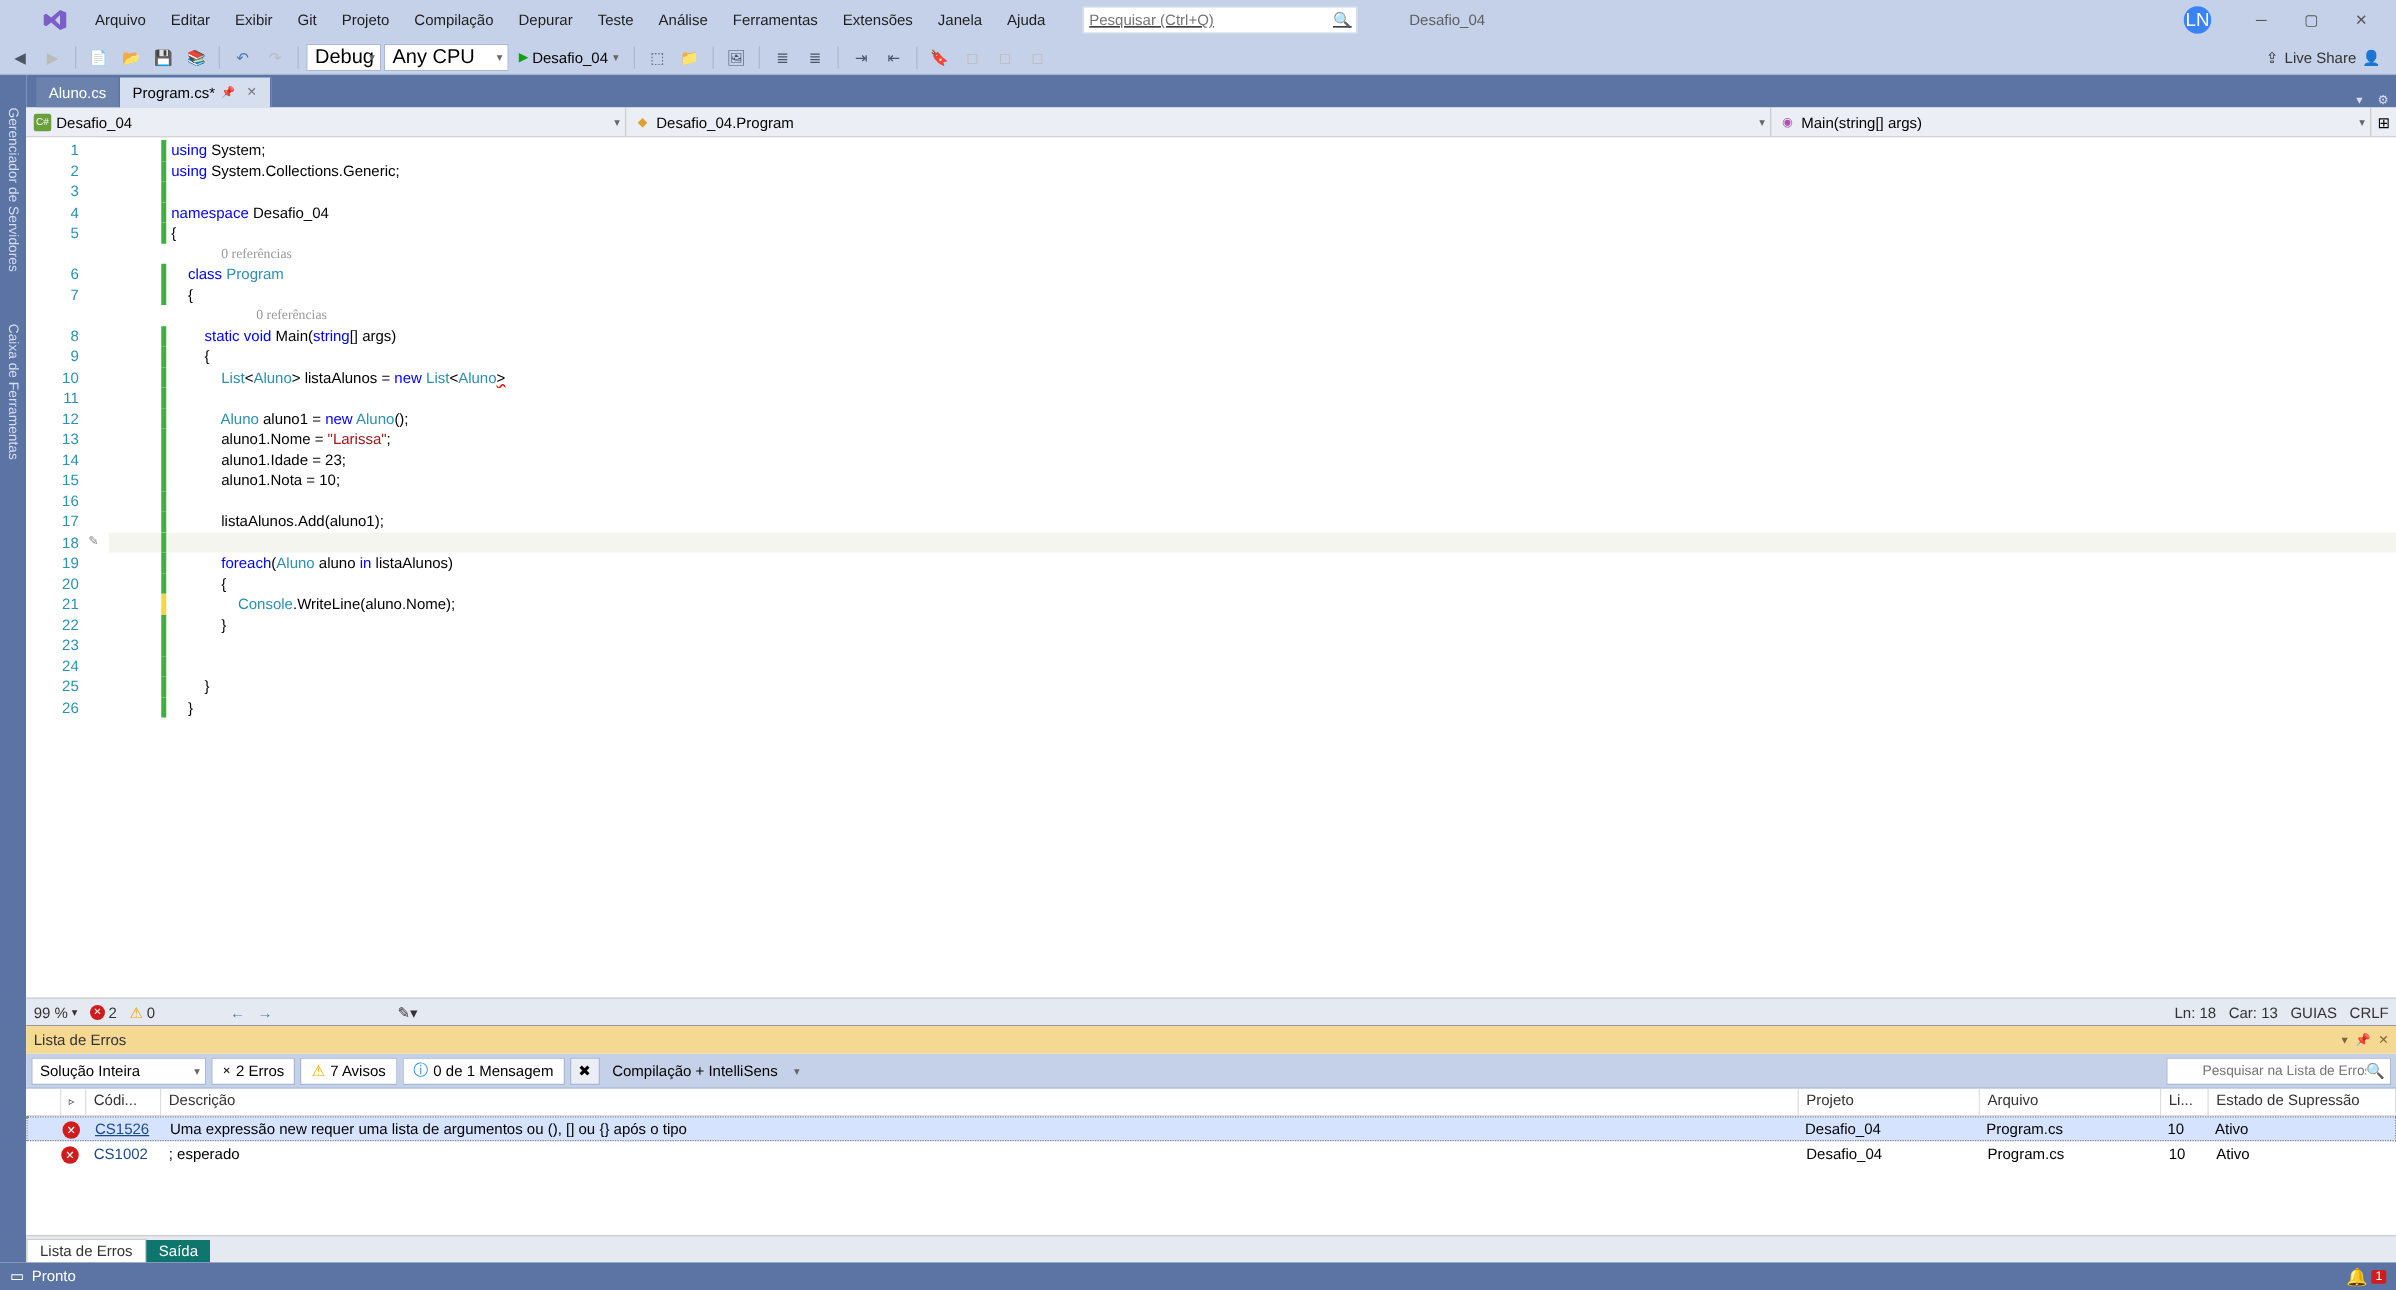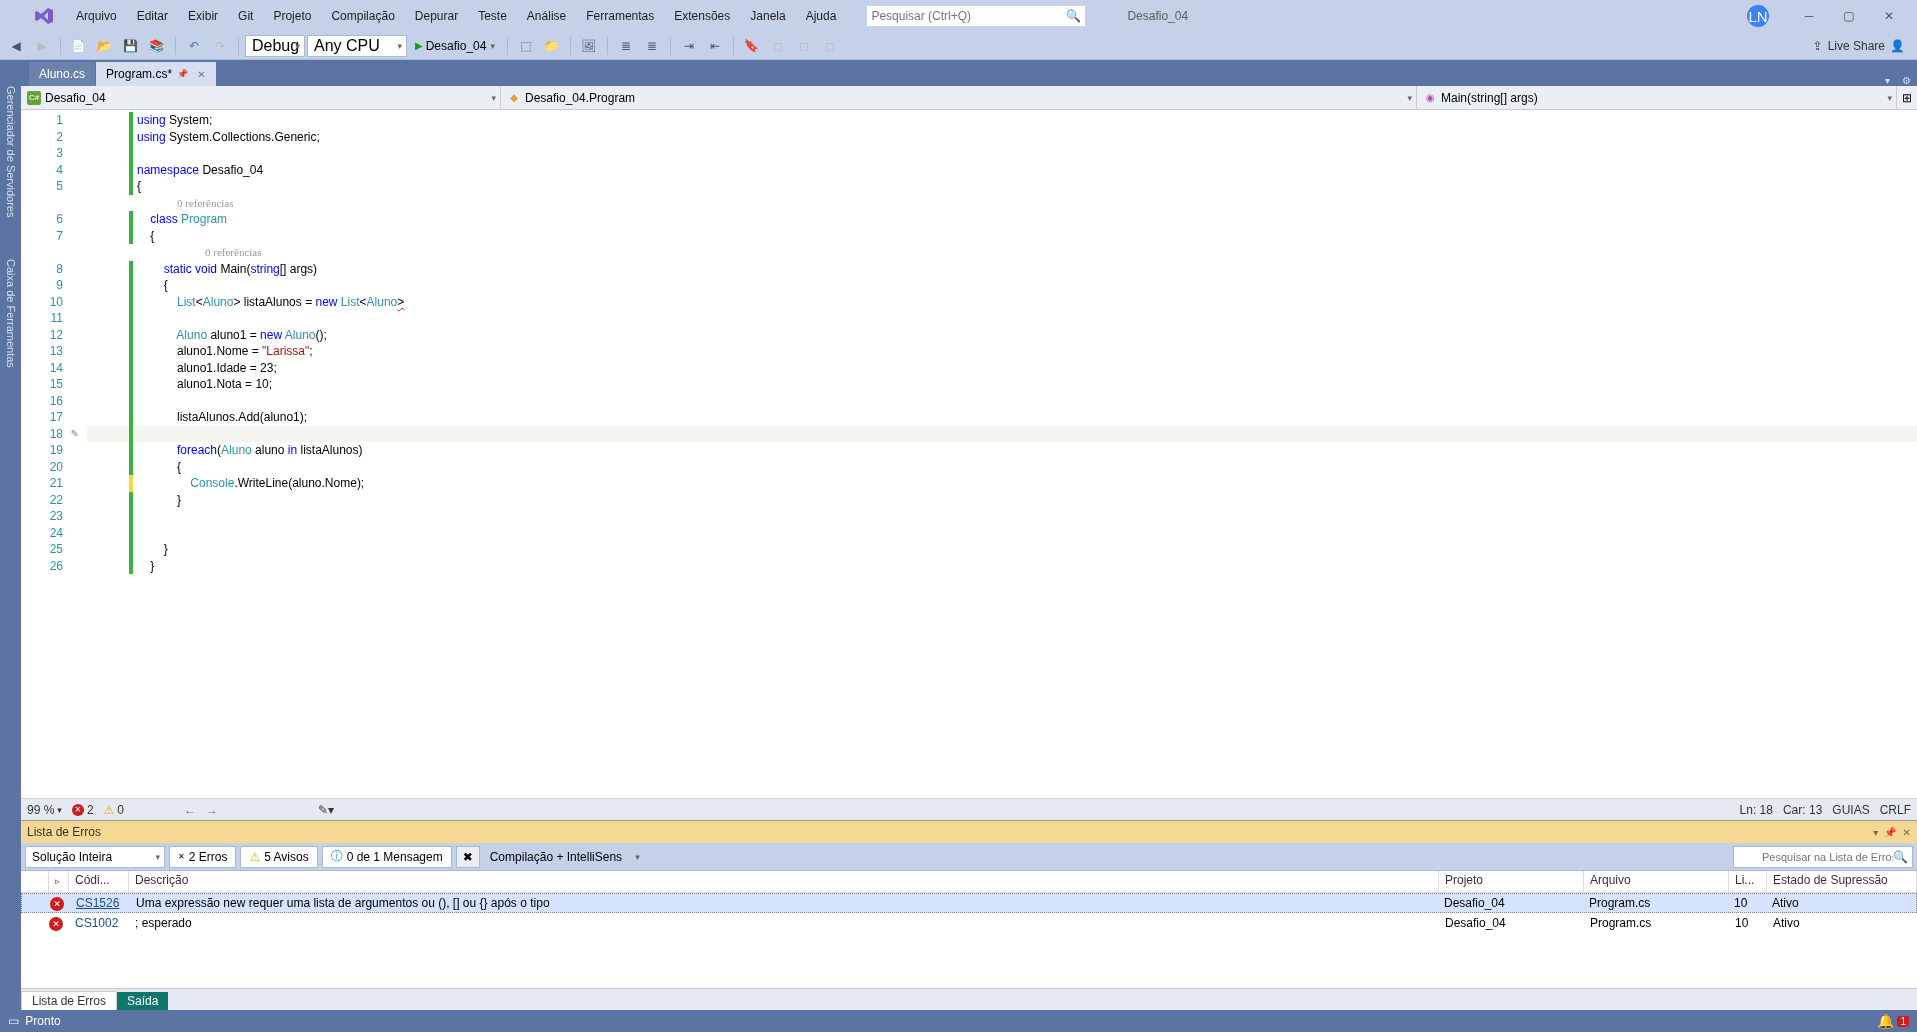--- a/index.html
+++ b/index.html
@@ -2,21 +2,21 @@
 <html><head>
 <meta charset="utf-8">
 <style>
 * { margin: 0; padding: 0; box-sizing: border-box; font-family: 'Segoe UI', Tahoma, sans-serif; font-size: 12px; }
 body { background: #c5d1e8; width: 1917px; height: 1032px; overflow: hidden; display: flex; flex-direction: column; }
 
 
 .titlebar { height: 32px; background: #c5d1e8; display: flex; align-items: center; padding: 0 8px; margin-left: 24px; }
 .titlebar .logo { width: 24px; height: 24px; display:flex; align-items:center; justify-content:center; margin-right: 10px; }
 .titlebar .menu-item { padding: 4px 10px; color: #1e1e1e; cursor: default; }
-.titlebar .search { margin-left: 20px; width: 220px; height: 22px; background:#fff; border:1px solid #c5d1e8; display:flex; align-items:center; padding:0 4px; }
+.titlebar .search { margin-left: 20px; width: 220px; height: 22px; background:#fff; border:1px solid #c5d1e8; display:flex; align-items:center; padding:0 4px;text-decoration:underline; }
 .titlebar .search input { border:none; outline:none; width:100%; font-size:12px; color:#999;}
 .titlebar .search .sicon { color:#666; margin-left:4px; }
 .titlebar .solution-name { margin-left: 30px; color:#5e5e5e; padding:2px 10px; border:1px solid transparent; }
 .titlebar .spacer { flex: 1; }
 .titlebar .user { width:22px; height:22px; border-radius:50%; background:#3b82f6; color:#fff; display:flex; align-items:center; justify-content:center; font-size:15px; margin-right:20px; }
 .titlebar .wbtn { width:40px; height:28px; display:flex; align-items:center; justify-content:center; color:#555; }
 
 
 .toolbar { height: 28px; background: #c5d1e8; border-bottom:1px solid #a9b8d6; display:flex; align-items:center; padding:0 4px; gap:2px; }
 .toolbar .tbtn { width:24px; height:24px; display:flex; align-items:center; justify-content:center; color:#4a5568; }
@@ -282,21 +282,21 @@
         <span class="tico">✕</span>
       </div>
       <div class="ep-toolbar">
         <div class="ep-drop" style="width:140px;">Solução Inteira</div>
         <div class="ep-btn active">
             <span class="erricon" style="font-size:8px;">✕</span>
             <span>2 Erros</span>
           </div>
         <div class="ep-btn active">
             <span style="color:#f0a500;">⚠</span>
-            <span>5 Avisos</span>
+            <span>7 Avisos</span>
           </div>
         <div class="ep-btn active">
             <span style="color:#2b8fd9;">ⓘ</span>
             <span>0 de 1 Mensagem</span>
           </div>
         <div class="ep-btn" style="width:24px;padding:0;justify-content:center;">✖</div>
         <div class="ep-drop" style="width:160px; border:none; background:transparent;">Compilação + IntelliSens</div>
         <div class="ep-search">
           <input placeholder="Pesquisar na Lista de Erros" style="">
           <span style="color:#666;">🔍</span>

